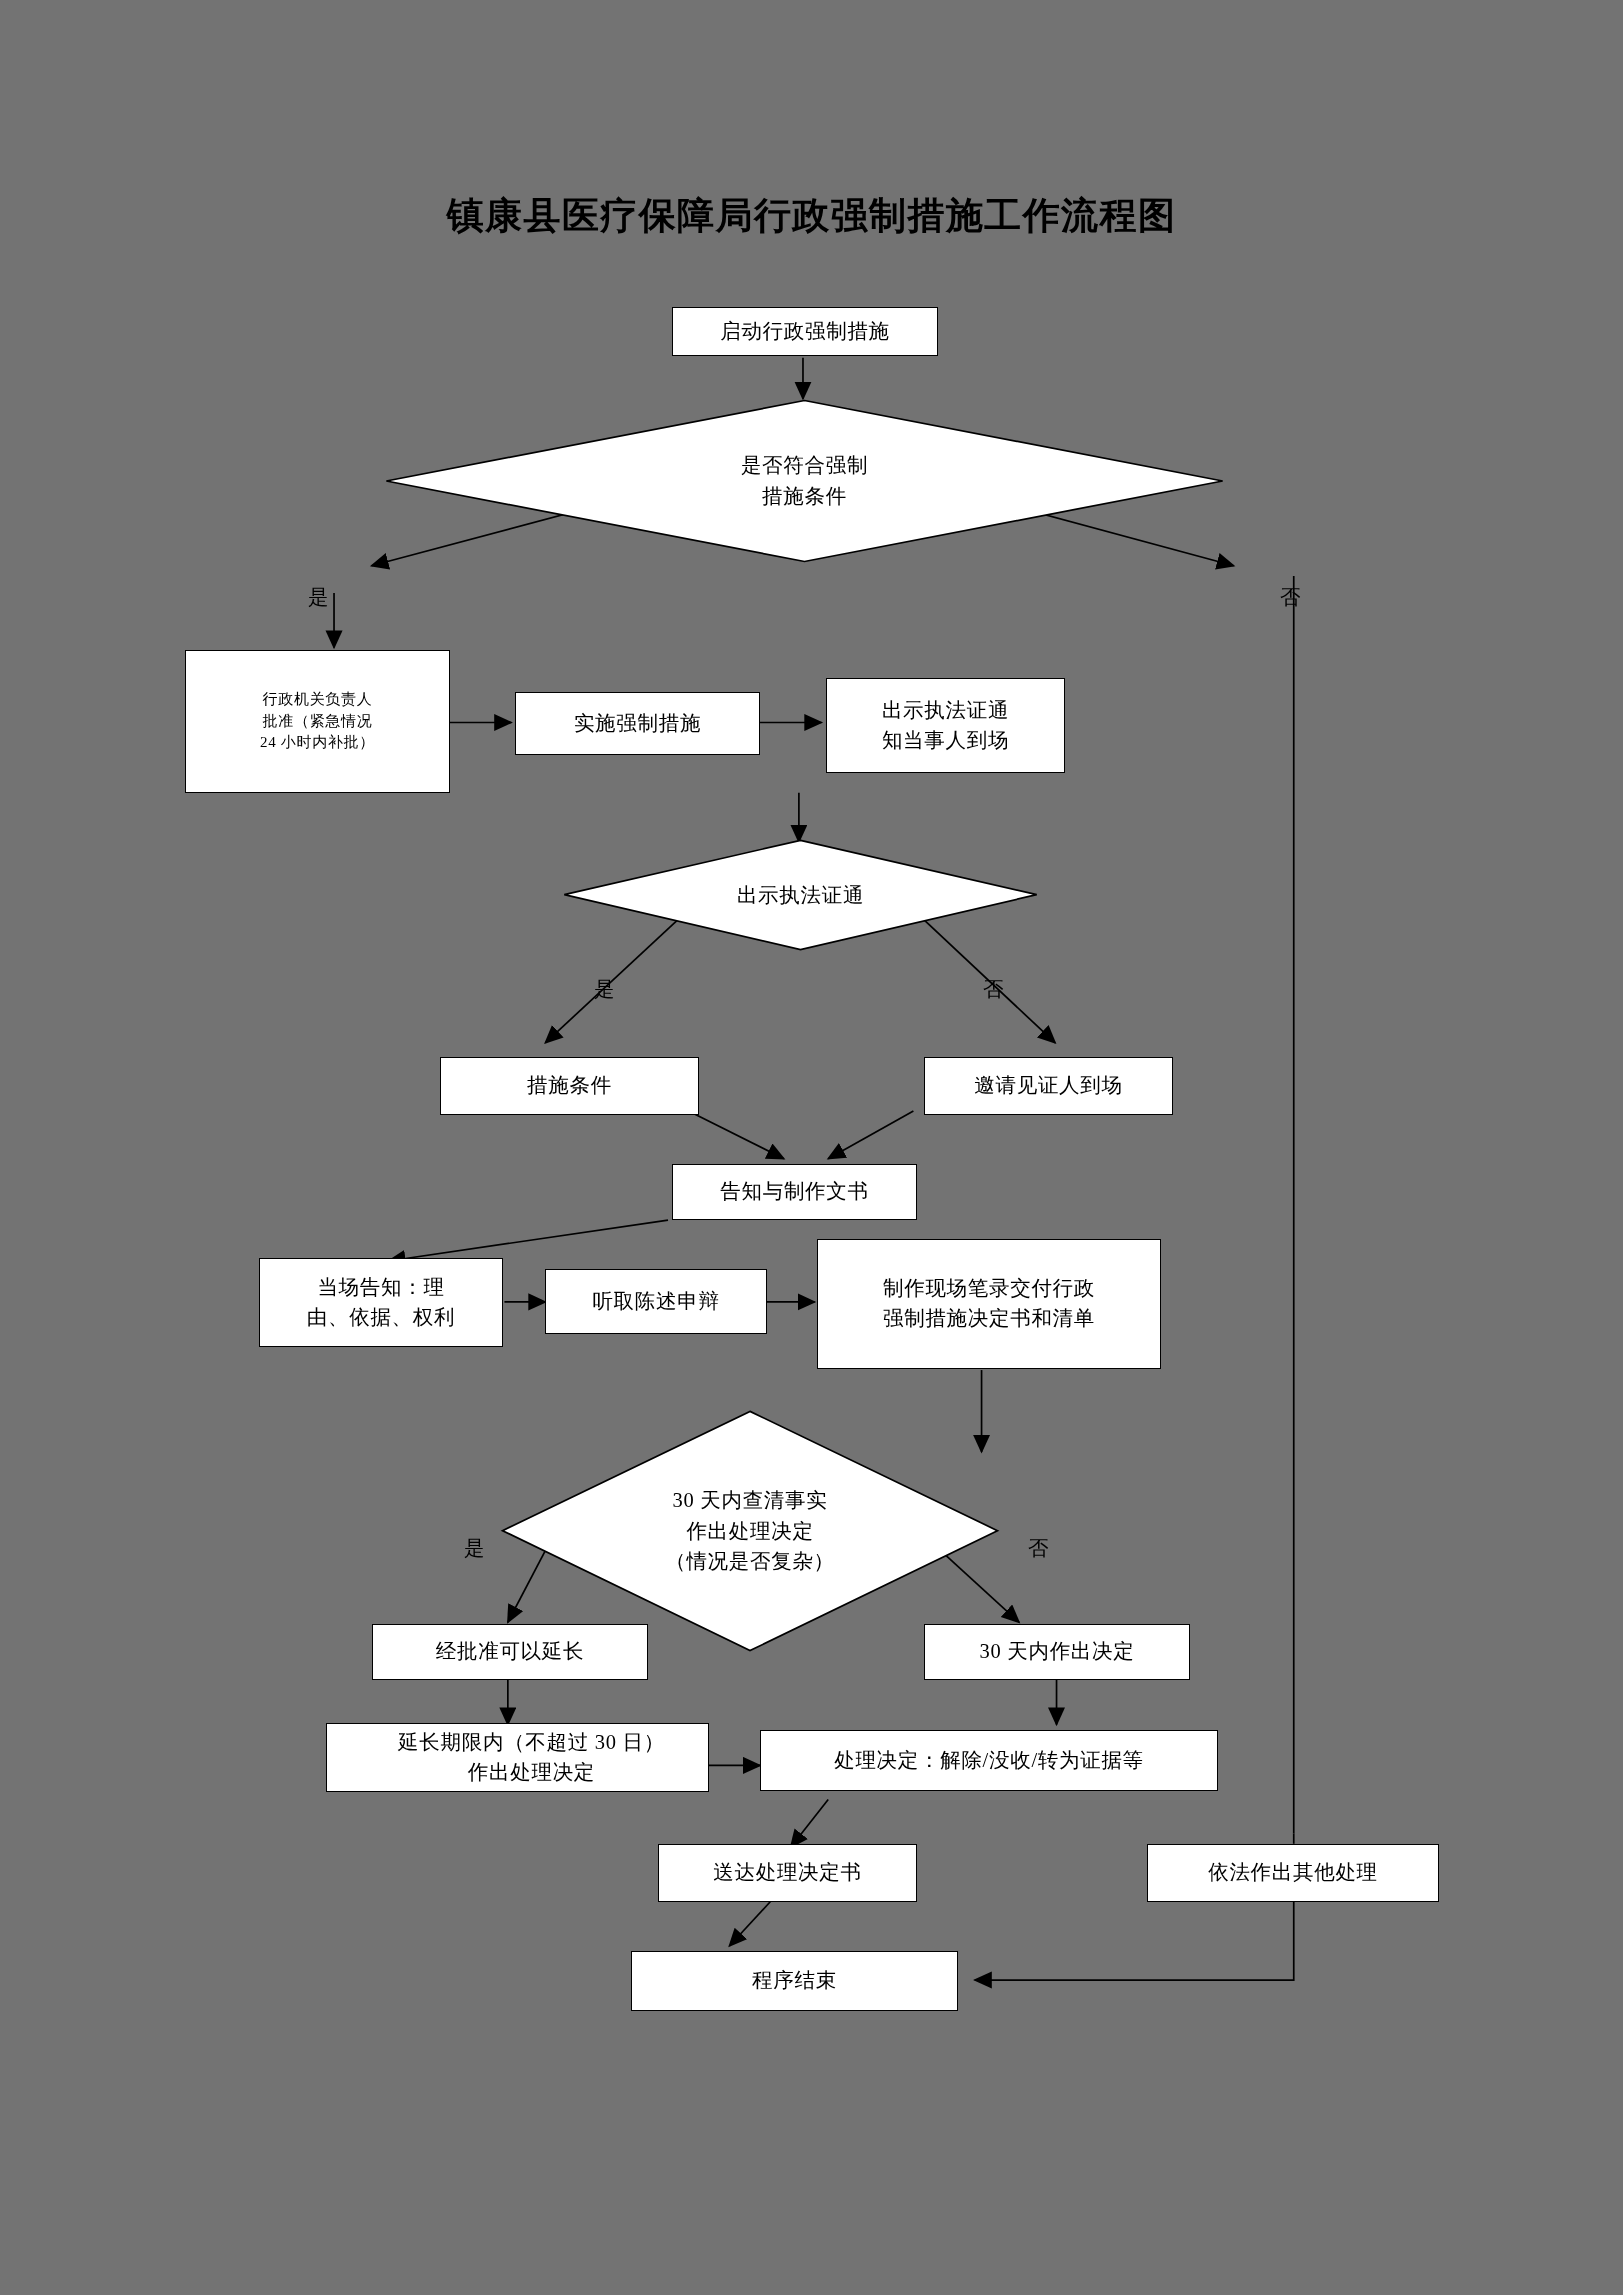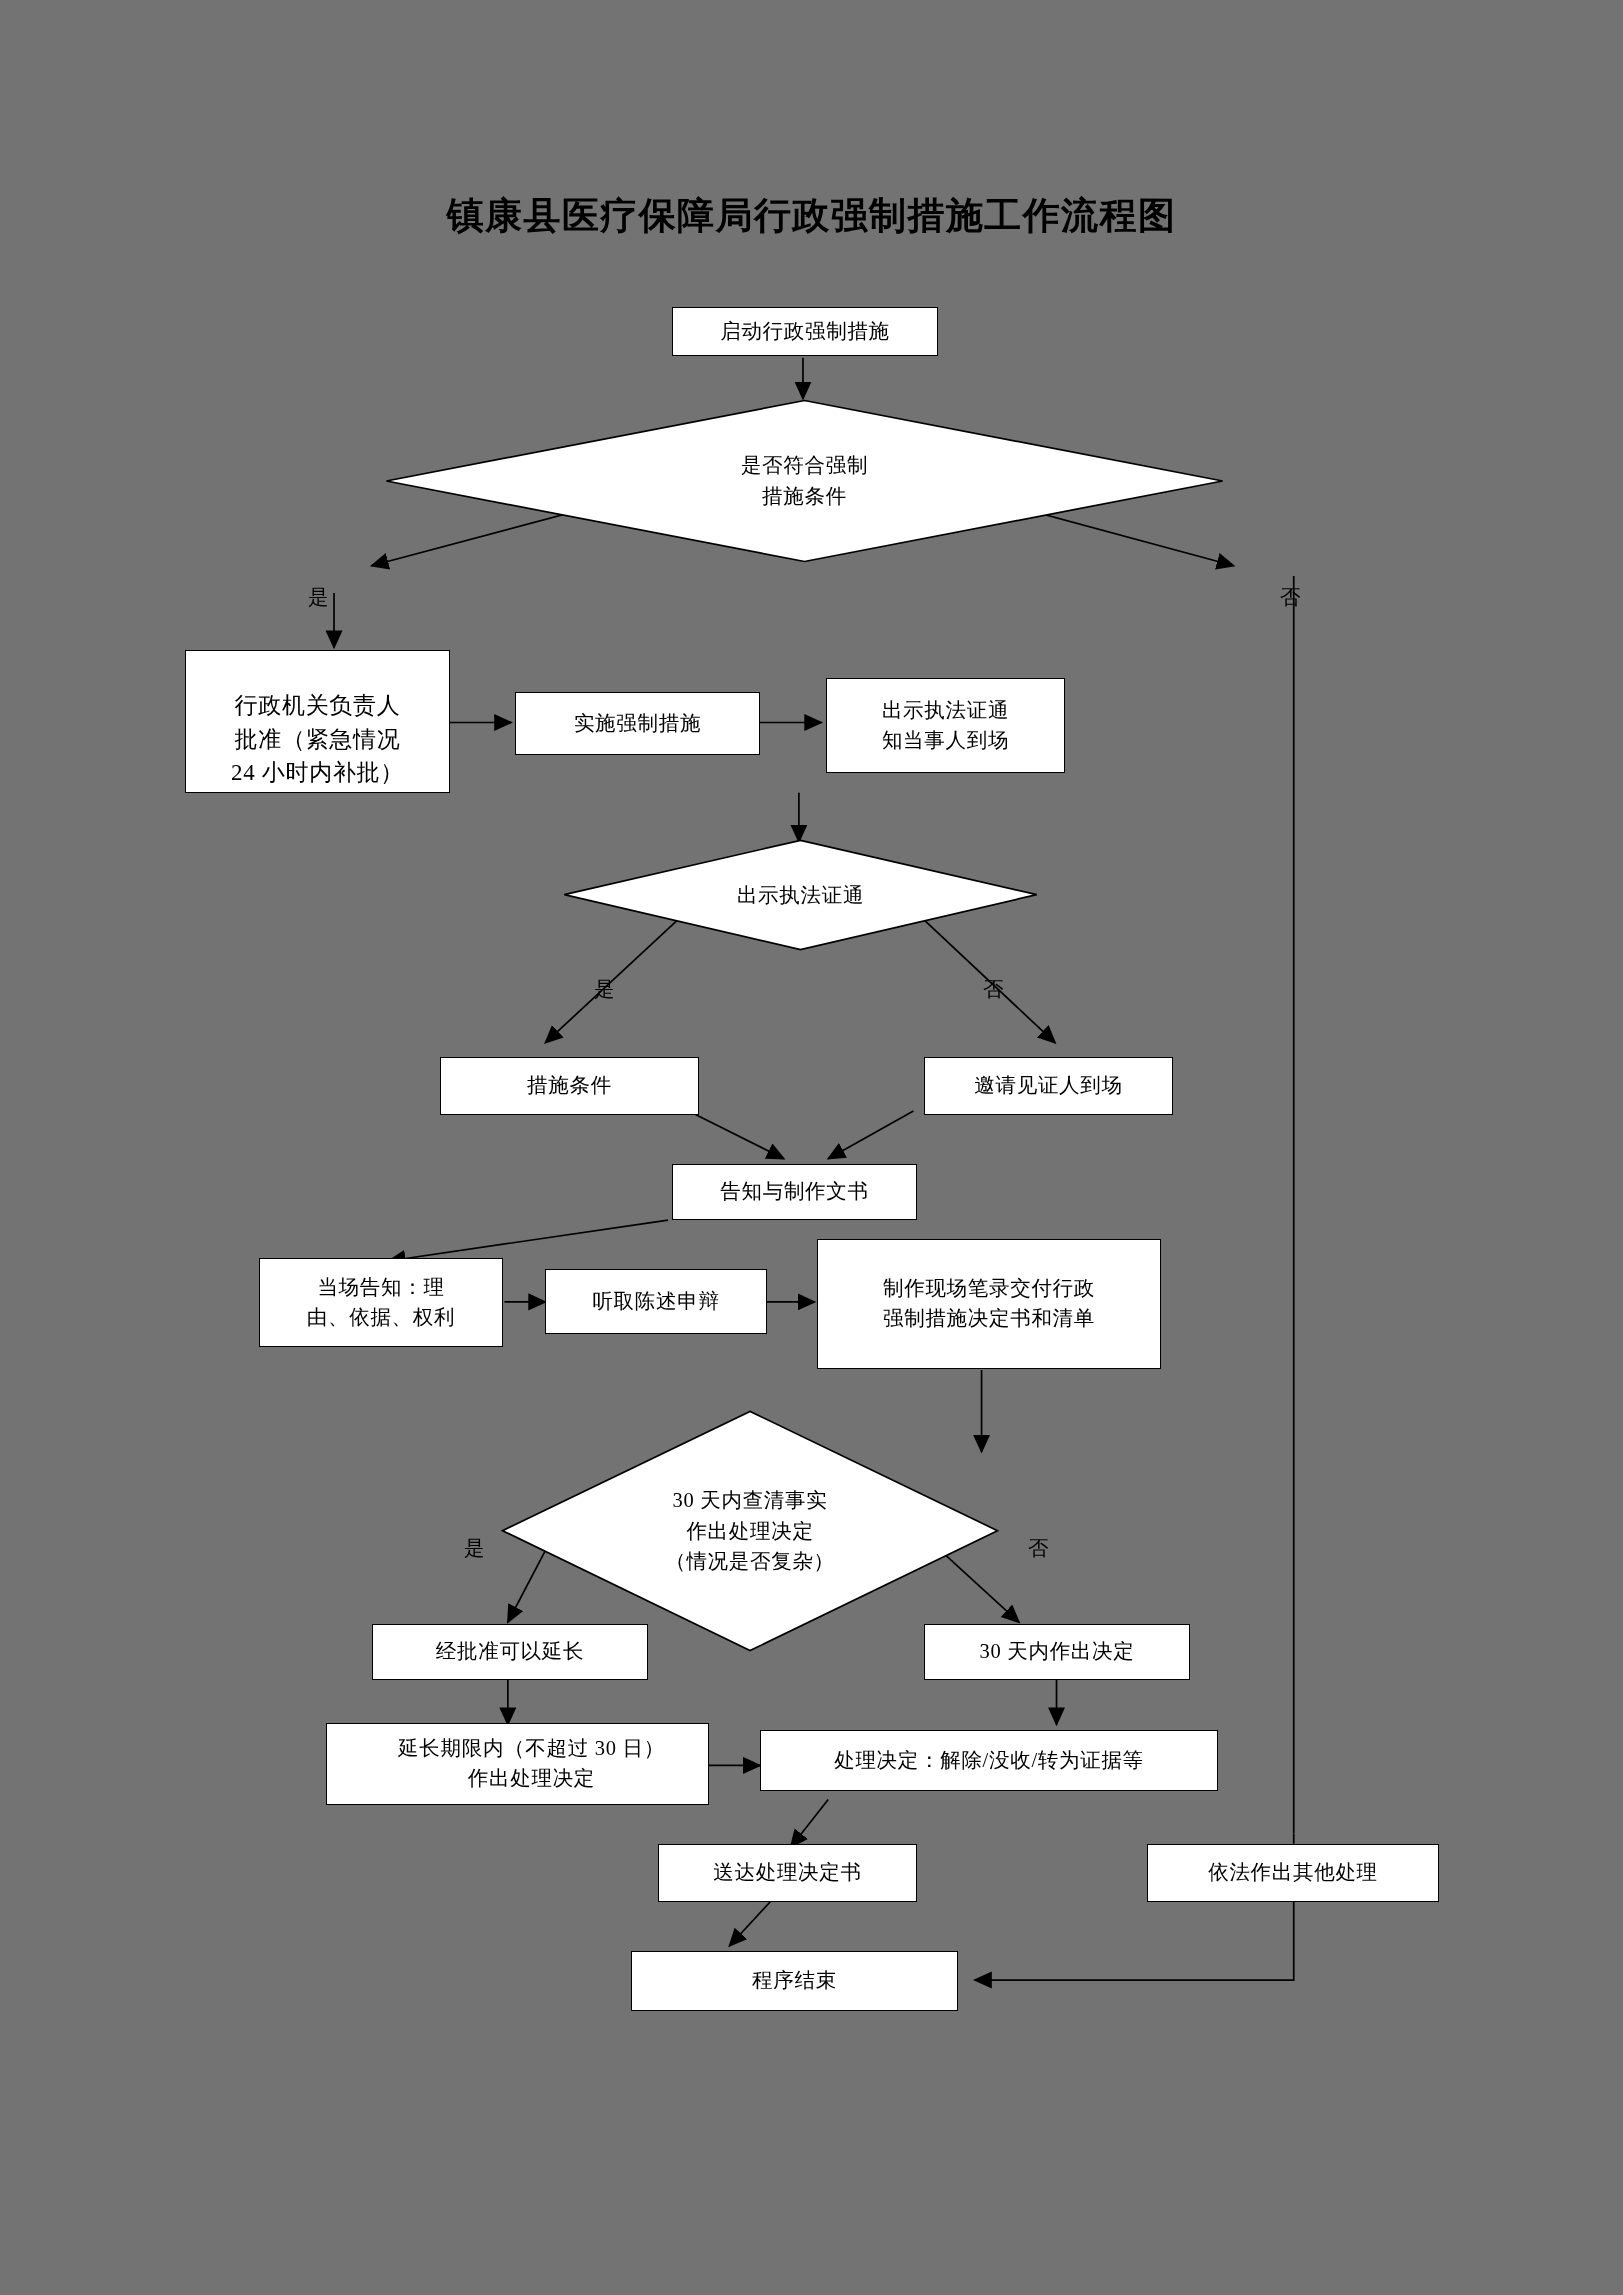--- a/index.html
+++ b/index.html
@@ -157,21 +157,21 @@
     <svg width="839" height="164" viewBox="0 0 1230 240" xmlns="http://www.w3.org/2000/svg">
       <polygon points="615,2 1228,120 615,238 2,120" fill="#ffffff" stroke="#000000" stroke-width="2.5"></polygon>
     </svg>
     <div class="dia-label">是否符合强制
 措施条件</div>
   </div>
 
   <div class="edge-label" style="left:308px; top:583px;">是</div>
   <div class="edge-label" style="left:1280px; top:583px;">否</div>
 
-  <div class="node" style="left:185px; top:650px; width:265px; height:143px; font-size:23px;align-items:flex-end;">
+  <div class="node" style="left:185px; top:650px; width:265px; height:143px; font-size:15px;">
     <span>行政机关负责人
 批准（紧急情况
 24 小时内补批）</span>
   </div>
 
   <div class="node" style="left:515px; top:692px; width:245px; height:63px;">
     <span>实施强制措施</span>
   </div>
 
   <div class="node" style="left:826px; top:678px; width:239px; height:95px;">
@@ -228,21 +228,21 @@
   <div class="edge-label" style="left:1028px; top:1534px;">否</div>
 
   <div class="node" style="left:372px; top:1624px; width:276px; height:56px;">
     <span>经批准可以延长</span>
   </div>
 
   <div class="node" style="left:924px; top:1624px; width:266px; height:56px;">
     <span>30 天内作出决定</span>
   </div>
 
-  <div class="node" style="left:326px; top:1723px; width:383px; height:82px;padding-left:32px;">
+  <div class="node" style="left:326px; top:1723px; width:383px; height:69px;padding-left:32px;">
     <span>延长期限内（不超过 30 日）
 作出处理决定</span>
   </div>
 
   <div class="node" style="left:760px; top:1730px; width:458px; height:61px;">
     <span>处理决定：解除/没收/转为证据等</span>
   </div>
 
   <div class="node" style="left:658px; top:1844px; width:259px; height:58px;">
     <span>送达处理决定书</span>

